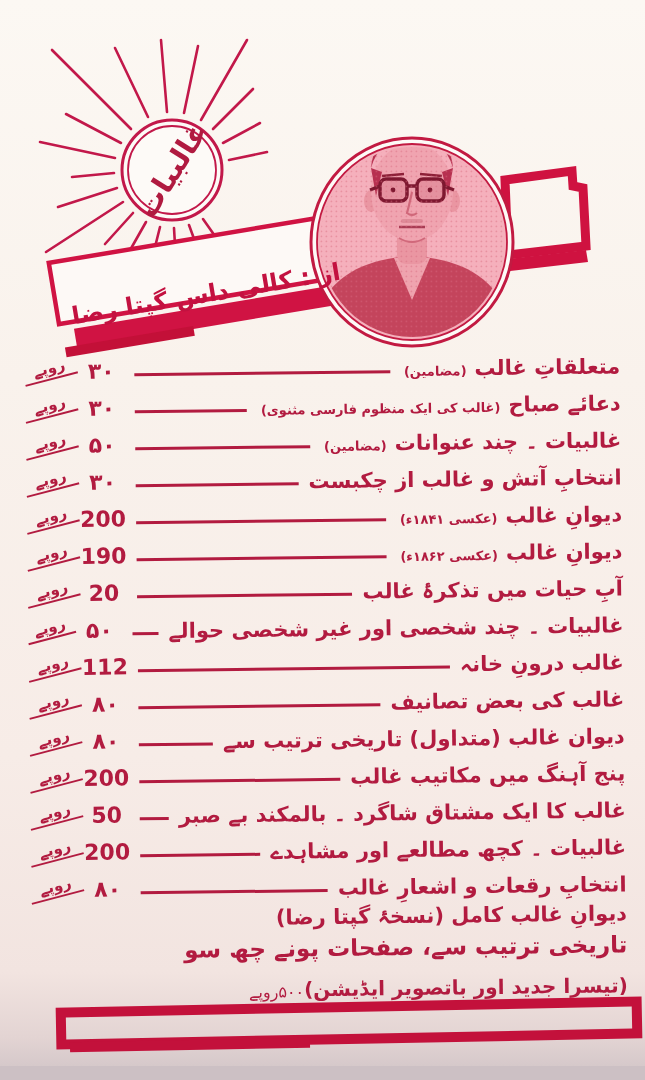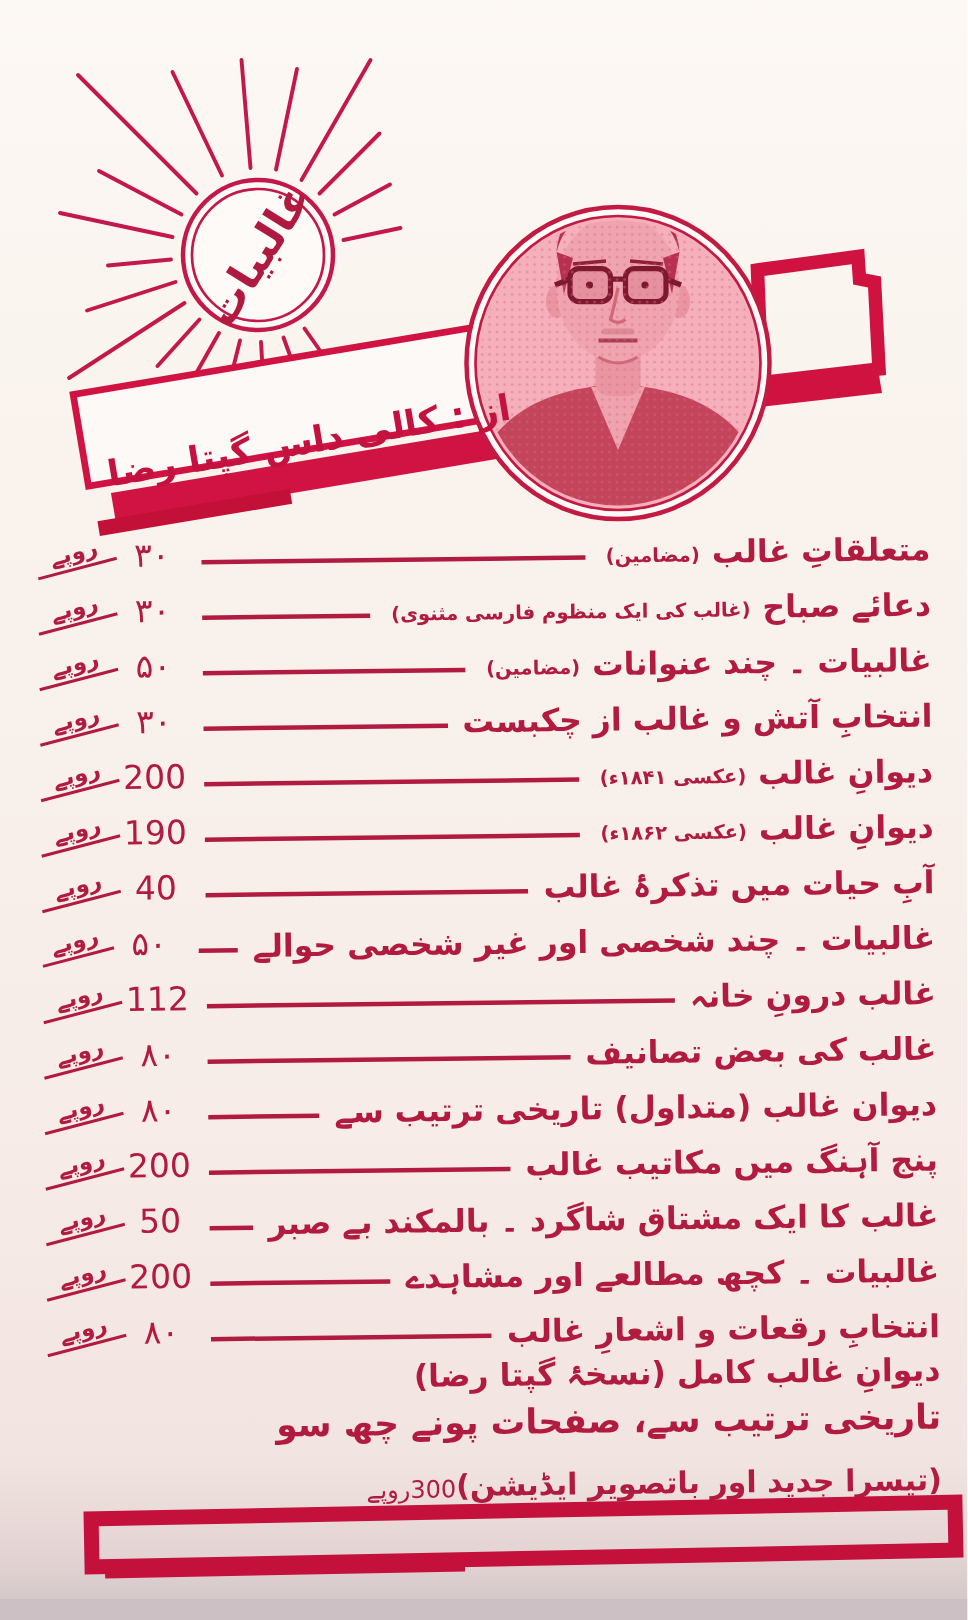--- a/index.html
+++ b/index.html
@@ -28,21 +28,21 @@
   }
   
   .price-list{
     position:absolute;left:26px;top:346px;width:598px;
     direction:rtl;color:#b21b40;transform:rotate(-0.7deg);
   }
   .row{display:flex;align-items:flex-end;height:37px;}
   .row .title{font-size:21px;font-weight:bold;white-space:nowrap;line-height:1.2;}
   .row .note{font-size:13px;font-weight:bold;white-space:nowrap;padding:0 8px 3px 4px;}
   .row .rule{flex:1;min-width:26px;border-bottom:3px solid #b21b40;margin:0 10px 9px 8px;}
-  .row .price{font-size:22px;font-weight:normal;min-width:50px;text-align:center;padding-bottom:2px;}
+  .row .price{font-size:22px;font-weight:bold;min-width:50px;text-align:center;padding-bottom:2px;}
   .row .cur{
     width:54px;text-align:center;font-size:15px;font-weight:bold;
     transform:rotate(-14deg);border-bottom:2px solid #b21b40;
     margin-bottom:6px;padding-bottom:1px;
   }
   
   .featured{margin-top:4px;}
   .featured .f-line{display:block;text-align:right;font-weight:bold;white-space:nowrap;}
   .featured .f1{font-size:21px;padding-left:14px;}
   .featured .f2{font-size:23px;padding-left:40px;margin-top:6px;}
@@ -202,21 +202,21 @@
       <div class="row">
         <span class="title">دیوانِ غالب</span>
         <span class="note">(عکسی ۱۸۶۲ء)</span>
         <span class="rule"></span>
         <span class="price">190</span>
         <span class="cur">روپے</span>
       </div>
       <div class="row">
         <span class="title">آبِ حیات میں تذکرۂ غالب</span>
         <span class="rule"></span>
-        <span class="price">40</span>
+        <span class="price">20</span>
         <span class="cur">روپے</span>
       </div>
       <div class="row">
         <span class="title">غالبیات ۔ چند شخصی اور غیر شخصی حوالے</span>
         <span class="rule"></span>
         <span class="price">۵۰</span>
         <span class="cur">روپے</span>
       </div>
       <div class="row">
         <span class="title">غالب درونِ خانہ</span>
@@ -259,21 +259,21 @@
         <span class="rule"></span>
         <span class="price">۸۰</span>
         <span class="cur">روپے</span>
       </div>
     <div class="featured">
       <span class="f-line f1">دیوانِ غالب کامل (نسخۂ گپتا رضا)</span>
       <span class="f-line f2">تاریخی ترتیب سے، صفحات پونے چھ سو</span>
       <div class="f3row">
         <span class="f3">(تیسرا جدید اور باتصویر ایڈیشن)</span>
         <span class="rule"></span>
-        <span class="price">300</span>
+        <span class="price">۵۰۰</span>
         <span class="cur">روپے</span>
       </div>
     </div>
   </div>
 
   <div class="bottom-bar"></div>
   <div class="bottom-bar-shadow"></div>
   <div class="edge-strip"></div>
 
 </div>

